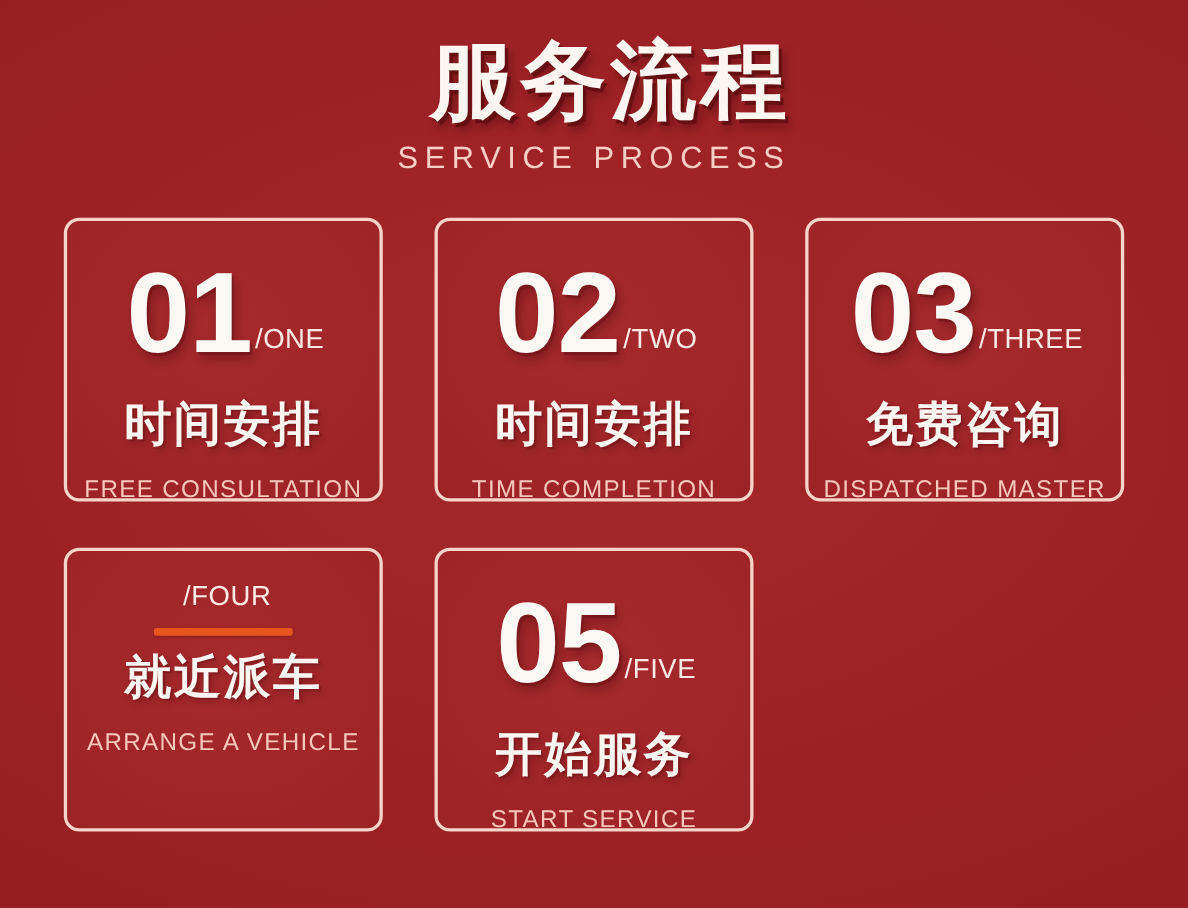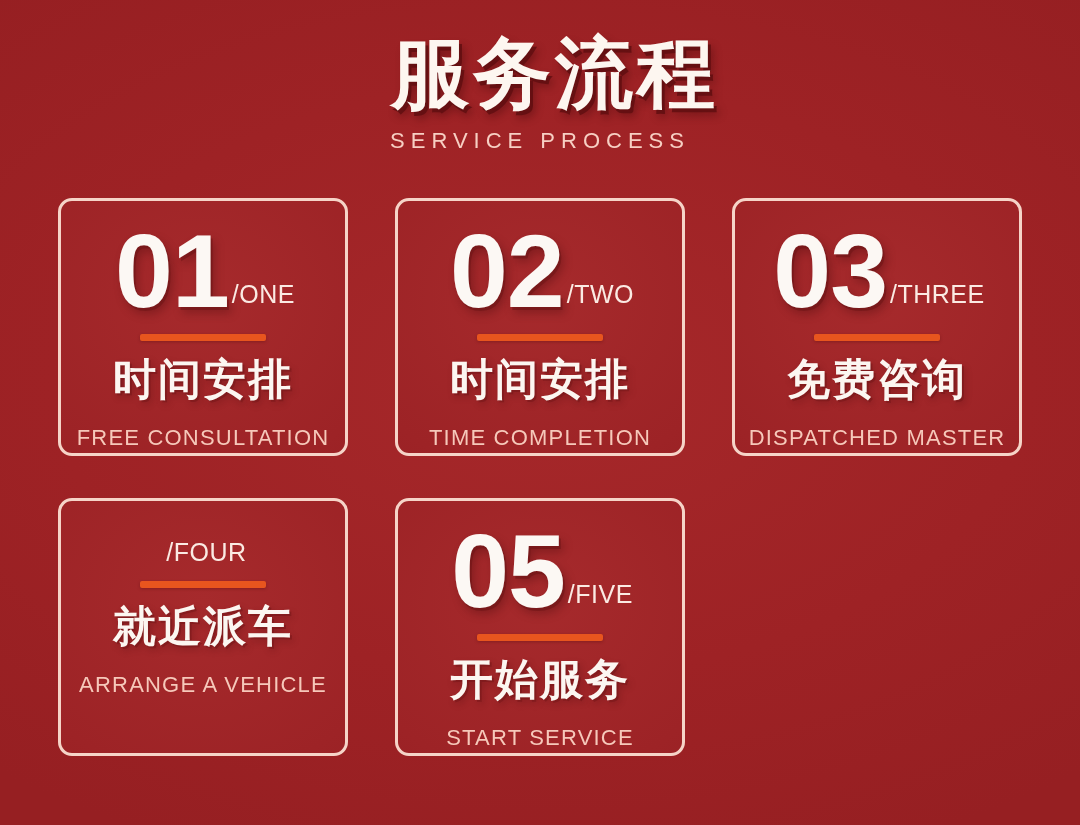--- a/index.html
+++ b/index.html
@@ -41,21 +41,21 @@
     line-height:1.0;
     text-shadow:
       3px 4px 0 rgba(96,14,16,0.85),
       5px 7px 9px rgba(70,8,10,0.45);
     white-space:nowrap;
     margin-left:30px;
   }
 
   .title-en {
     margin-top:16px;
-    font-size:22px;
+    font-size:28px;
     font-weight:400;
     color:#F7CFC3;
     letter-spacing:6px;
     white-space:nowrap;
   }
 
   
   .grid {
     position:absolute;
     top:198px;
@@ -70,21 +70,21 @@
 
   .card {
     position:relative;
     border:3px solid #F6D4C8;
     border-radius:14px;
     background:
       radial-gradient(ellipse 100% 100% at 50% 40%, #A62A2C 0%, #9D2326 70%, #972023 100%);
     display:flex;
     flex-direction:column;
     align-items:center;
-    padding-top:17px;
+    padding-top:31px;
     overflow:hidden;
   }
 
   
   .num-row {
     display:flex;
     align-items:baseline;
     justify-content:center;
     width:100%;
     padding-left:4px;
@@ -103,21 +103,20 @@
 
   .num-suffix {
     font-size:25px;
     font-weight:500;
     color:#FBEAE3;
     letter-spacing:0.5px;
     margin-left:3px;
     position:relative;
     top:-4px;
     white-space:nowrap;
-    margin-top:24px;
   }
 
   .divider {
     width:126px;
     height:7px;
     background:#E8551E;
     border-radius:2px;
     margin-top:10px;
     box-shadow:0 1px 3px rgba(80,12,14,0.35);
   }

